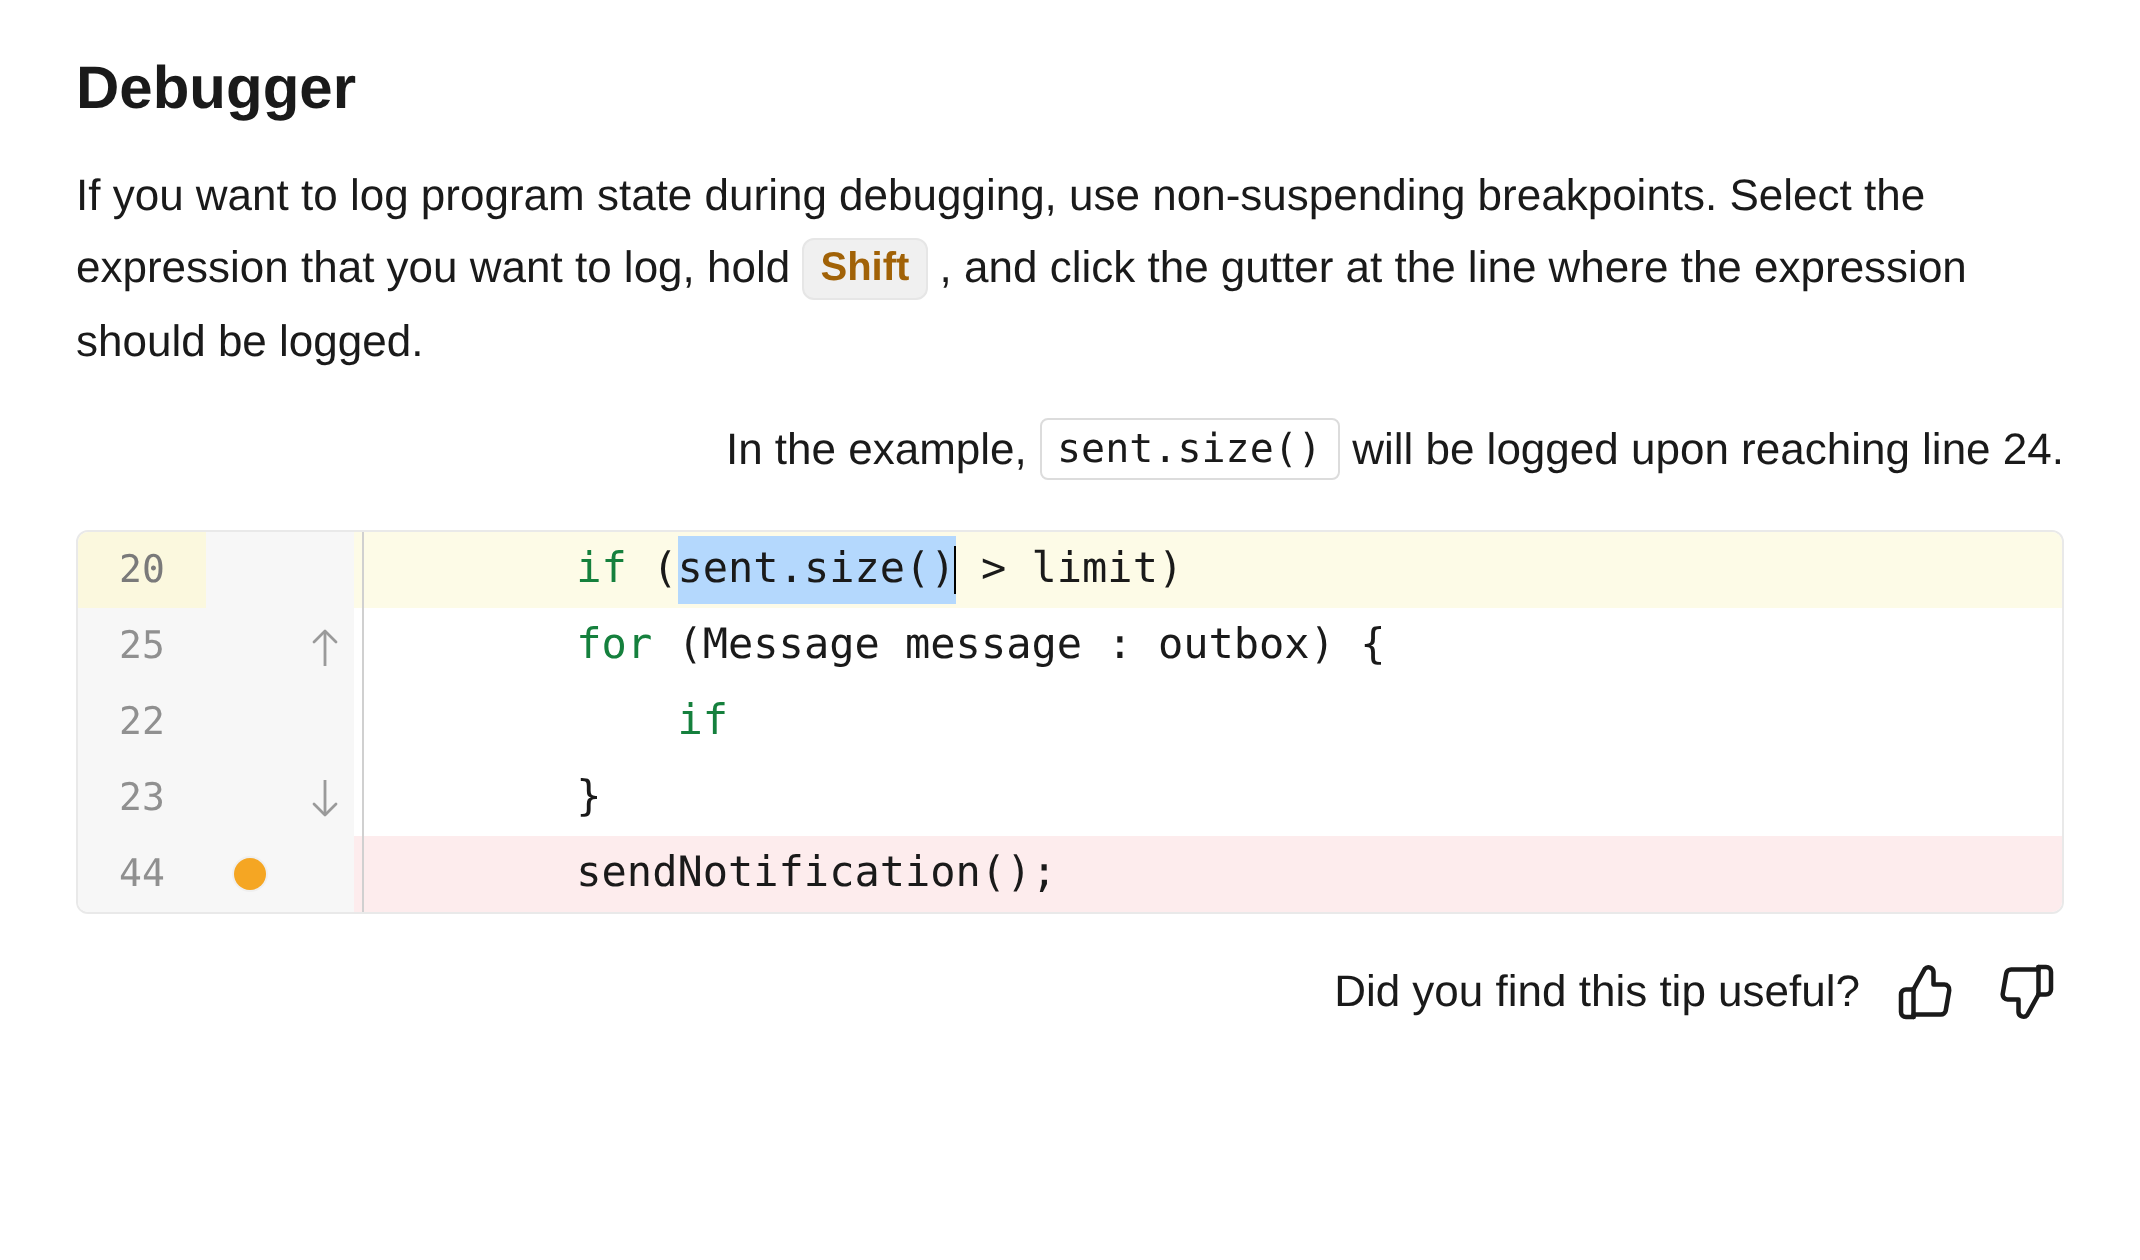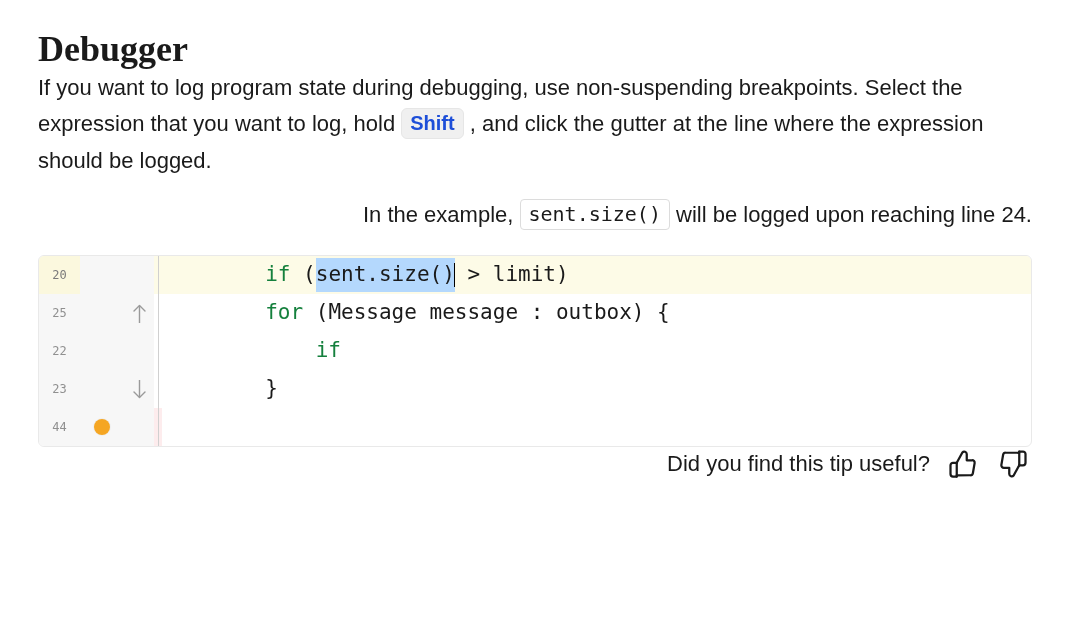--- a/index.html
+++ b/index.html
@@ -4,43 +4,42 @@
   <style>
     * { box-sizing: border-box; margin: 0; padding: 0; }
     html, body { width: 1070px; height: 630px; }
     body {
       font-family: -apple-system, BlinkMacSystemFont, "Segoe UI", Helvetica, Arial, sans-serif;
       background: #ffffff;
       color: #1a1a1a;
       padding: 28px 38px;
     }
     h1 {
-      font-size: 36px;
+      font-size: 30px;
       font-weight: 700;
-      margin-bottom: 0;
-      font-family: Liberation Serif, serif;
+      margin-bottom: 18px;
     }
     .prose {
       font-size: 22px;
       line-height: 1.65;
       margin-bottom: 18px;
     }
     .prose2 {
       font-size: 22px;
       line-height: 1.65;
       margin-bottom: 22px;
       text-align: right;
     }
     kbd {
       display: inline-block;
       font-family: -apple-system, BlinkMacSystemFont, "Segoe UI", Arial, sans-serif;
       font-size: 20px;
       font-weight: 600;
       background: #f0f0f0;
-      color: #1d4ed8;
+      color: #a16207;
       border: 1px solid #e6e6e6;
       border-radius: 6px;
       padding: 2px 8px 2px 8px;
       line-height: 1.25;
       position: relative;
       top: -1px;
     }
     code.inline-code {
       display: inline-block;
       font-family: ui-monospace, SFMono-Regular, Menlo, Consolas, monospace;
@@ -66,28 +65,28 @@
     }
     .row {
       display: flex;
       align-items: stretch;
       min-height: 38px;
     }
     .row.hl-yellow .codecell { background: #fdfbe7; }
     .row.hl-yellow .gutter   { background: #fbf8de; }
     .row.hl-red .codecell    { background: #fdeced; }
     .gutter {
-      width: 41px;
+      width: 64px;
       display: flex;
       align-items: center;
       justify-content: center;
       color: #909090;
       background: #f7f7f7;
       border-right: 0 solid transparent;
-      font-size: 12px;
+      font-size: 19px;
       user-select: none;
     }
     .row.hl-yellow .gutter { color: #7a7a7a; }
     .breakpoint-gutter {
       width: 44px;
       display: flex;
       align-items: center;
       justify-content: center;
       background: #f7f7f7;
     }
@@ -141,20 +140,21 @@
       margin-left: -1px;
     }
 
     
     .feedback {
       display: flex;
       justify-content: flex-end;
       align-items: center;
       gap: 16px;
       font-size: 22px;
+      margin-top: 22px;
       padding-right: 2px;
     }
     .thumb-btn {
       width: 34px; height: 34px;
       display: inline-flex; align-items: center; justify-content: center;
       background: transparent; border: none; cursor: pointer; padding: 0;
       color: #1a1a1a;
     }
     .thumb-btn svg { display: block; }
   </style>
@@ -229,20 +229,21 @@
 
   <div class="row hl-red">
     <div class="gutter">44</div>
     <div class="breakpoint-gutter">
       <span class="bp-dot"></span>
     </div>
     <div class="fold-gutter"></div>
     <div class="vline">
         <div class="bar"></div>
       </div>
+    <div class="codecell"><span class="tok-normal">        sendNotification();</span></div>
   </div>
 </div>
 
 <div class="feedback">
   <span>Did you find this tip useful?</span>
   <button class="thumb-btn" aria-label="thumbs up">
     <svg width="30" height="30" viewBox="0 0 24 24" fill="none" stroke="currentColor" stroke-width="1.8" stroke-linecap="round" stroke-linejoin="round">
       <path d="M7 22V11"></path>
       <path d="M7 11H4a2 2 0 0 0-2 2v7a2 2 0 0 0 2 2h3"></path>
       <path d="M7 11l4.5-8.2A2 2 0 0 1 15 4v5h4.3a2 2 0 0 1 2 2.3l-1.4 8.1a2 2 0 0 1-2 1.6H7"></path>

